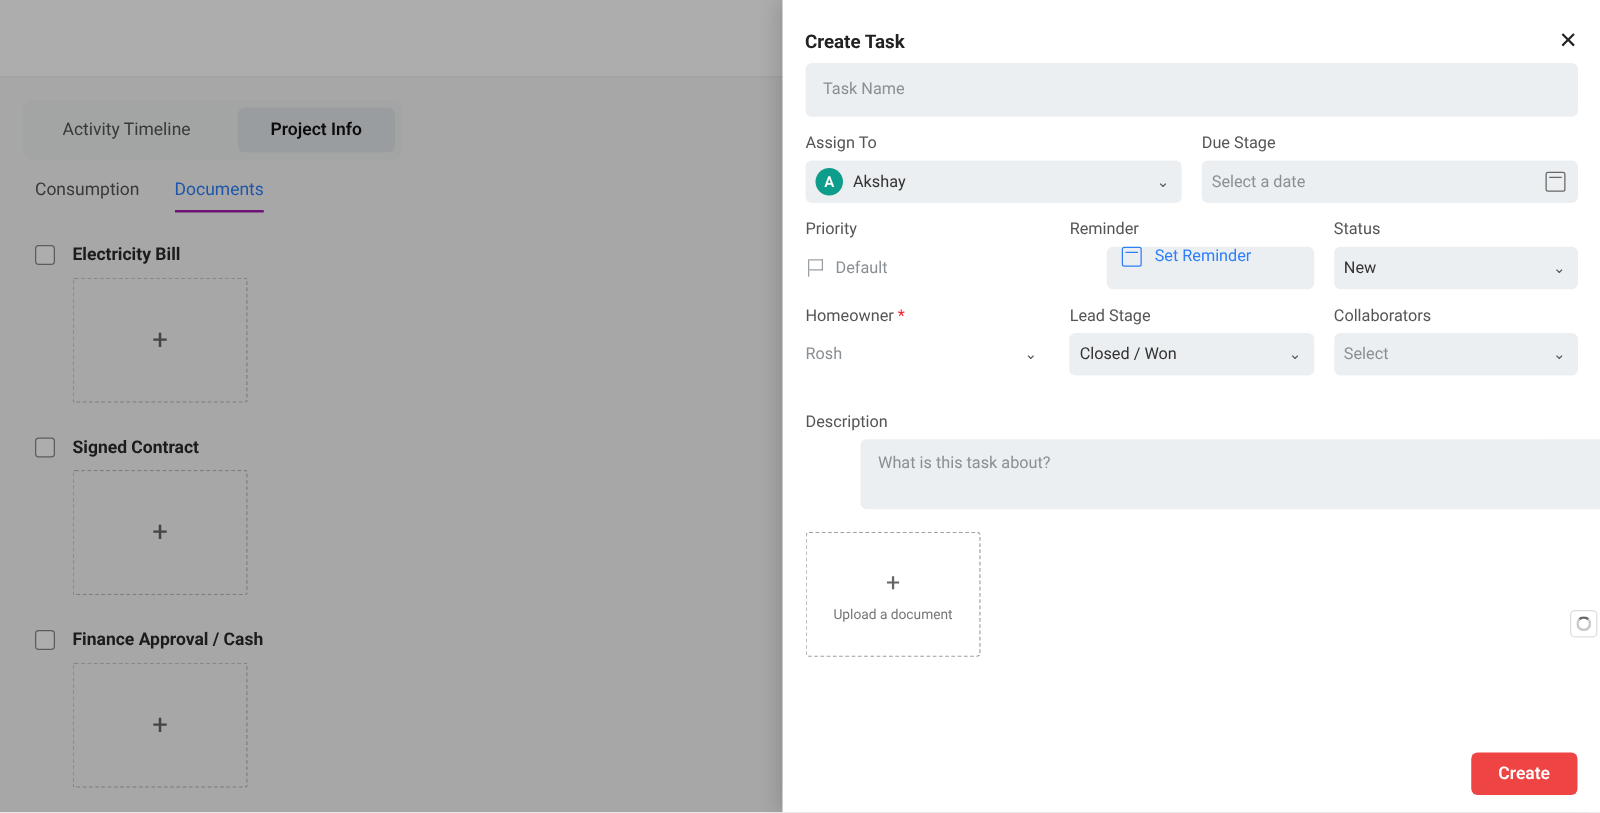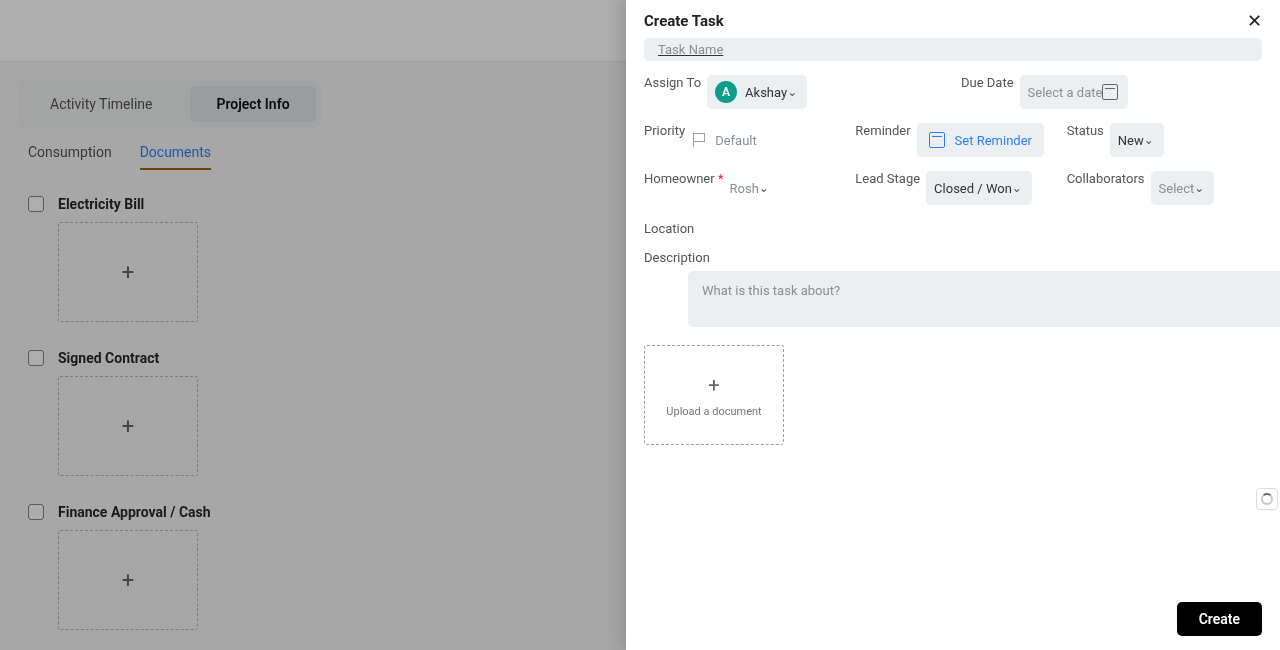--- a/index.html
+++ b/index.html
@@ -25,21 +25,21 @@
   background: #f1f3f4; border-radius: 8px; padding: 6px;
 }
 .tab {
   padding: 10px 26px; font-size: 14px; color: #555; border-radius: 6px; cursor: pointer;
 }
 .tab.active { background: #e3e7ea; color: #111; font-weight: 600; }
 
 .sub-wrap { padding: 16px 28px; }
 .sub-tabs { display: flex; gap: 28px; border-bottom: 0; }
 .sub-tab { font-size: 14px; color: #555; padding-bottom: 8px; cursor: pointer; text-align: center; }
-.sub-tab.active { color: #2d7ff9; border-bottom: 2px solid #a16207; }
+.sub-tab.active { color: #2d7ff9; border-bottom: 2px solid #a21caf; }
 
 .doc-list { padding: 10px 28px; display: flex; flex-direction: column; gap: 28px; }
 .doc-row { display: flex; flex-direction: column; gap: 10px; }
 .doc-head { display: flex; align-items: center; gap: 14px; }
 .chk { width: 16px; height: 16px; border: 1.5px solid #888; border-radius: 3px; background: #fff; }
 .doc-title { font-size: 14px; font-weight: 700; color: #2a2a2a; }
 .upload-tile {
   width: 140px; height: 100px; margin-left: 30px;
   border: 1.2px dashed #b8b8b8; border-radius: 2px;
   display: flex; align-items: center; justify-content: center;
@@ -49,37 +49,37 @@
 
 .drawer {
   position: absolute; top: 0; right: 0; bottom: 0;
   width: 654px; background: #fff;
   box-shadow: -4px 0 16px rgba(0,0,0,0.15);
   display: flex; flex-direction: column;
   padding: 0;
 }
 .drawer-head {
   display: flex; align-items: flex-start; justify-content: space-between;
-  padding: 12px 18px 8px 18px;
+  padding: 24px 18px 8px 18px;
 }
 .drawer-title { font-size: 15px; font-weight: 700; color: #222; }
 .close-x { font-size: 18px; color: #222; cursor: pointer; line-height: 1; }
 
 .drawer-body {
   flex: 1; padding: 0 18px 12px 18px; overflow-y: auto;
 }
 
 .field-input {
   width: 100%; background: #eceff1; border: none; border-radius: 5px;
-  padding: 4px 14px; font-size: 13px; color: #333; text-decoration: underline;
+  padding: 14px 14px; font-size: 13px; color: #333;
 }
 .field-input::placeholder { color: #8a8f94; }
 
 .row3 { display: flex; gap: 16px; margin-top: 14px; }
-.col { flex: 1; display: flex; flex-direction: row; gap: 6px; }
+.col { flex: 1; display: flex; flex-direction: column; gap: 6px; }
 .lbl { font-size: 13px; color: #555; }
 .lbl .req { color: #e23; }
 
 .select {
   background: #eceff1; border-radius: 5px; height: 34px;
   display: flex; align-items: center; justify-content: space-between;
   padding: 0 10px 0 8px; font-size: 13px; color: #333; cursor: pointer;
 }
 .select.plain { background: transparent; padding-left: 0; }
 .select .sval { display: flex; align-items: center; gap: 8px; }
@@ -94,21 +94,21 @@
 
 .select .placeholder { color: #8a8f94; }
 
 .flag-ic { width: 16px; height: 16px; display: inline-block; position: relative; }
 .flag-ic::before { content:""; position:absolute; left:2px; top:1px; width:1.2px; height:14px; background:#9aa0a6; }
 .flag-ic::after { content:""; position:absolute; left:3px; top:1px; width:10px; height:7px; border:1.2px solid #9aa0a6; border-left:none; }
 
 .reminder-link { color: #2d7ff9; font-size: 13px; }
 .reminder-box {
   background: #eceff1; border-radius: 5px; height: 34px;
-  display: flex; align-items: center; gap: 10px; padding: 0 12px; cursor: pointer;
+  display: flex; align-items: flex-start; gap: 10px; padding: 0 12px; cursor: pointer; margin-left: 30px;
 }
 .cal-blue { width: 16px; height: 16px; border: 1.3px solid #2d7ff9; border-radius: 2px; position: relative; }
 .cal-blue::before { content:""; position:absolute; top:3px; left:2px; right:2px; height:1px; background:#2d7ff9; }
 
 .loc-text { font-size: 13px; color: #666; padding: 6px 0 0 12px; }
 
 .desc {
   width: 100%; min-height: 56px; background: #eceff1; border: none; border-radius: 5px;
   padding: 12px 14px; font-size: 13px; color: #333; resize: none; margin-left: 44px;
 }
@@ -120,21 +120,21 @@
   display: flex; flex-direction: column; align-items: center; justify-content: center; gap: 8px;
   cursor: pointer;
 }
 .upload-doc .plus { font-size: 20px; color: #666; }
 .upload-doc .utxt { font-size: 11px; color: #777; }
 
 .drawer-foot {
   padding: 14px 18px; display: flex; justify-content: flex-end;
 }
 .btn-create {
-  background: #000000; color: #fff; border: none; border-radius: 5px;
+  background: #ef4444; color: #fff; border: none; border-radius: 5px;
   padding: 9px 22px; font-size: 14px; font-weight: 600; cursor: pointer;
 }
 
 .spinner-badge {
   position: absolute; right: 2px; bottom: 140px;
   width: 22px; height: 22px; background: #fff; border: 1px solid #ddd; border-radius: 4px;
   display: flex; align-items: center; justify-content: center;
 }
 .spinner-badge .ring {
   width: 12px; height: 12px; border: 2px solid #c9c9c9; border-top-color: #666; border-radius: 50%;
@@ -210,21 +210,21 @@
         <div class="lbl">Assign To</div>
         <div class="select">
           <div class="sval">
             <div class="avatar">A</div>
             <span>Akshay</span>
           </div>
           <span class="chev">⌄</span>
         </div>
       </div>
       <div class="col">
-        <div class="lbl">Due Date</div>
+        <div class="lbl">Due Stage</div>
         <div class="select">
           <span class="placeholder">Select a date</span>
           <span class="cal-ic"></span>
         </div>
       </div>
     </div>
 
     
     <div class="row3">
       <div class="col">
@@ -273,21 +273,20 @@
         <div class="lbl">Collaborators</div>
         <div class="select">
           <span class="placeholder">Select</span>
           <span class="chev">⌄</span>
         </div>
       </div>
     </div>
 
     
     <div class="row3" style="flex-direction:column; gap:4px; margin-top:16px;">
-      <div class="lbl">Location</div>
     </div>
 
     
     <div style="margin-top:14px; display:flex; flex-direction:column; gap:6px;">
       <div class="lbl">Description</div>
       <textarea class="desc" placeholder="What is this task about?" style=""></textarea>
     </div>
 
     
     <div class="upload-doc">

